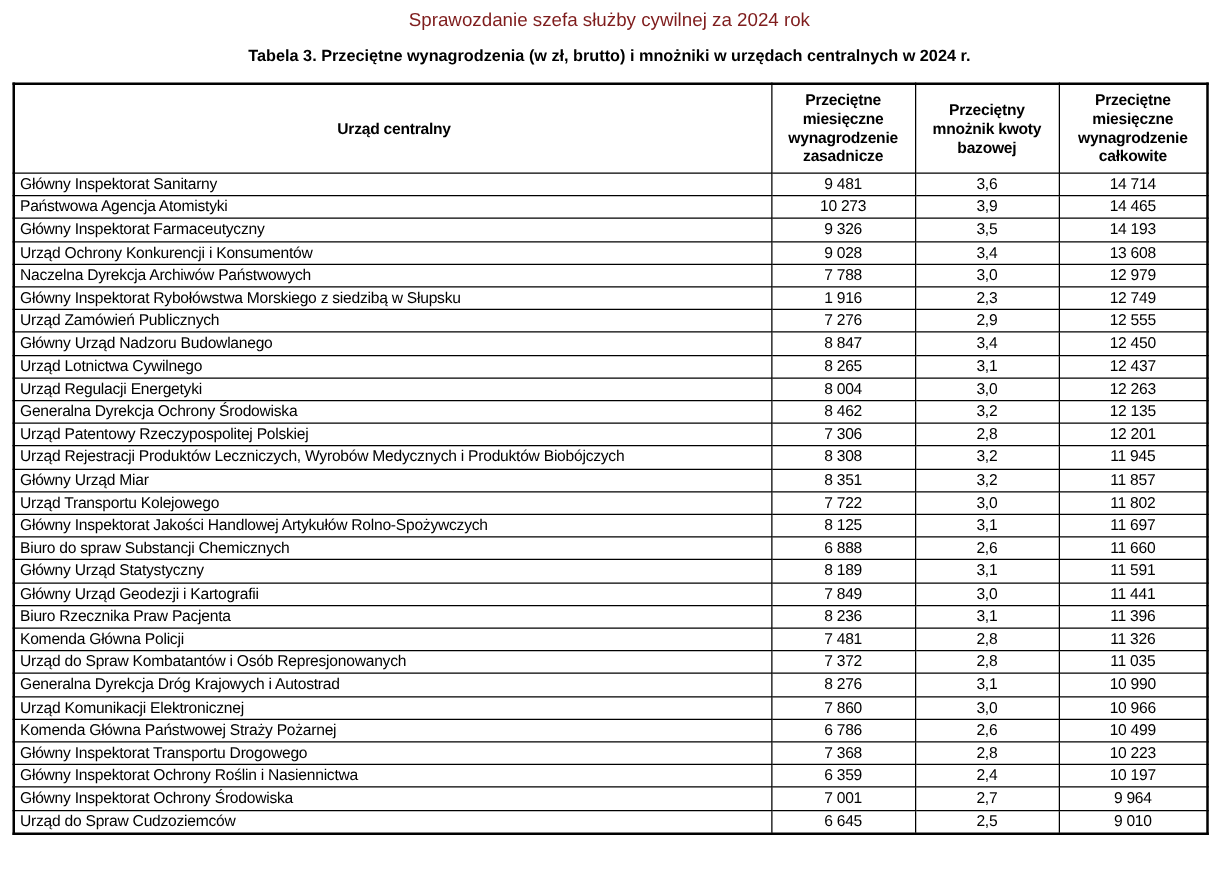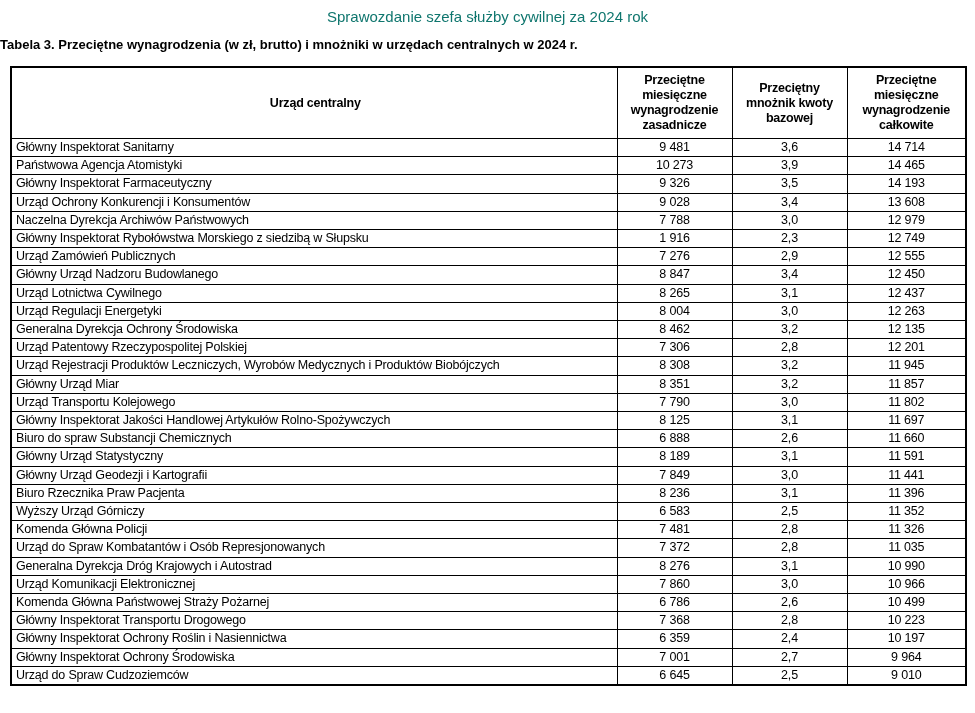--- a/index.html
+++ b/index.html
@@ -15,20 +15,21 @@
   .report-title {
     margin: 7px 0 0 0;
     text-align: center;
     font-size: 15px;
     line-height: 19px;
     font-weight: normal;
     color: #2F5496;
   }
   .table-caption {
     margin: 11px 0 0 0;
+    text-align: center;
     font-size: 13px;
     line-height: 16px;
     font-weight: bold;
     color: #000000;
   }
   table.salary-table {
     margin: 13px 0 0 10px;
     width: 955px;
     border-collapse: collapse;
     table-layout: fixed;
@@ -65,21 +66,21 @@
     line-height: 15.2px;
   }
   table.salary-table td.name {
     text-align: left;
     line-height: 15.2px;
   }
 </style>
 </head>
 <body>
 
-<h1 class="report-title" style="color: #0f766e;">Sprawozdanie szefa służby cywilnej za 2024 rok</h1>
+<h1 class="report-title" style="color: #7f1d1d;">Sprawozdanie szefa służby cywilnej za 2024 rok</h1>
 
 <h2 class="table-caption">Tabela 3. Przeciętne wynagrodzenia (w zł, brutto) i mnożniki w urzędach centralnych w 2024 r.</h2>
 
 <table class="salary-table">
   <colgroup>
     <col class="c-name">
     <col class="c-base">
     <col class="c-mult">
     <col class="c-total">
   </colgroup>
@@ -171,21 +172,21 @@
     <td class="num">11 945</td>
   </tr>
       <tr>
     <td class="name">Główny Urząd Miar</td>
     <td class="num">8 351</td>
     <td class="num">3,2</td>
     <td class="num">11 857</td>
   </tr>
       <tr>
     <td class="name">Urząd Transportu Kolejowego</td>
-    <td class="num">7 790</td>
+    <td class="num">7 722</td>
     <td class="num">3,0</td>
     <td class="num">11 802</td>
   </tr>
       <tr>
     <td class="name">Główny Inspektorat Jakości Handlowej Artykułów Rolno-Spożywczych</td>
     <td class="num">8 125</td>
     <td class="num">3,1</td>
     <td class="num">11 697</td>
   </tr>
       <tr>
@@ -206,26 +207,20 @@
     <td class="num">3,0</td>
     <td class="num">11 441</td>
   </tr>
       <tr>
     <td class="name">Biuro Rzecznika Praw Pacjenta</td>
     <td class="num">8 236</td>
     <td class="num">3,1</td>
     <td class="num">11 396</td>
   </tr>
       <tr>
-    <td class="name">Wyższy Urząd Górniczy</td>
-    <td class="num">6 583</td>
-    <td class="num">2,5</td>
-    <td class="num">11 352</td>
-  </tr>
-      <tr>
     <td class="name">Komenda Główna Policji</td>
     <td class="num">7 481</td>
     <td class="num">2,8</td>
     <td class="num">11 326</td>
   </tr>
       <tr>
     <td class="name">Urząd do Spraw Kombatantów i Osób Represjonowanych</td>
     <td class="num">7 372</td>
     <td class="num">2,8</td>
     <td class="num">11 035</td>

